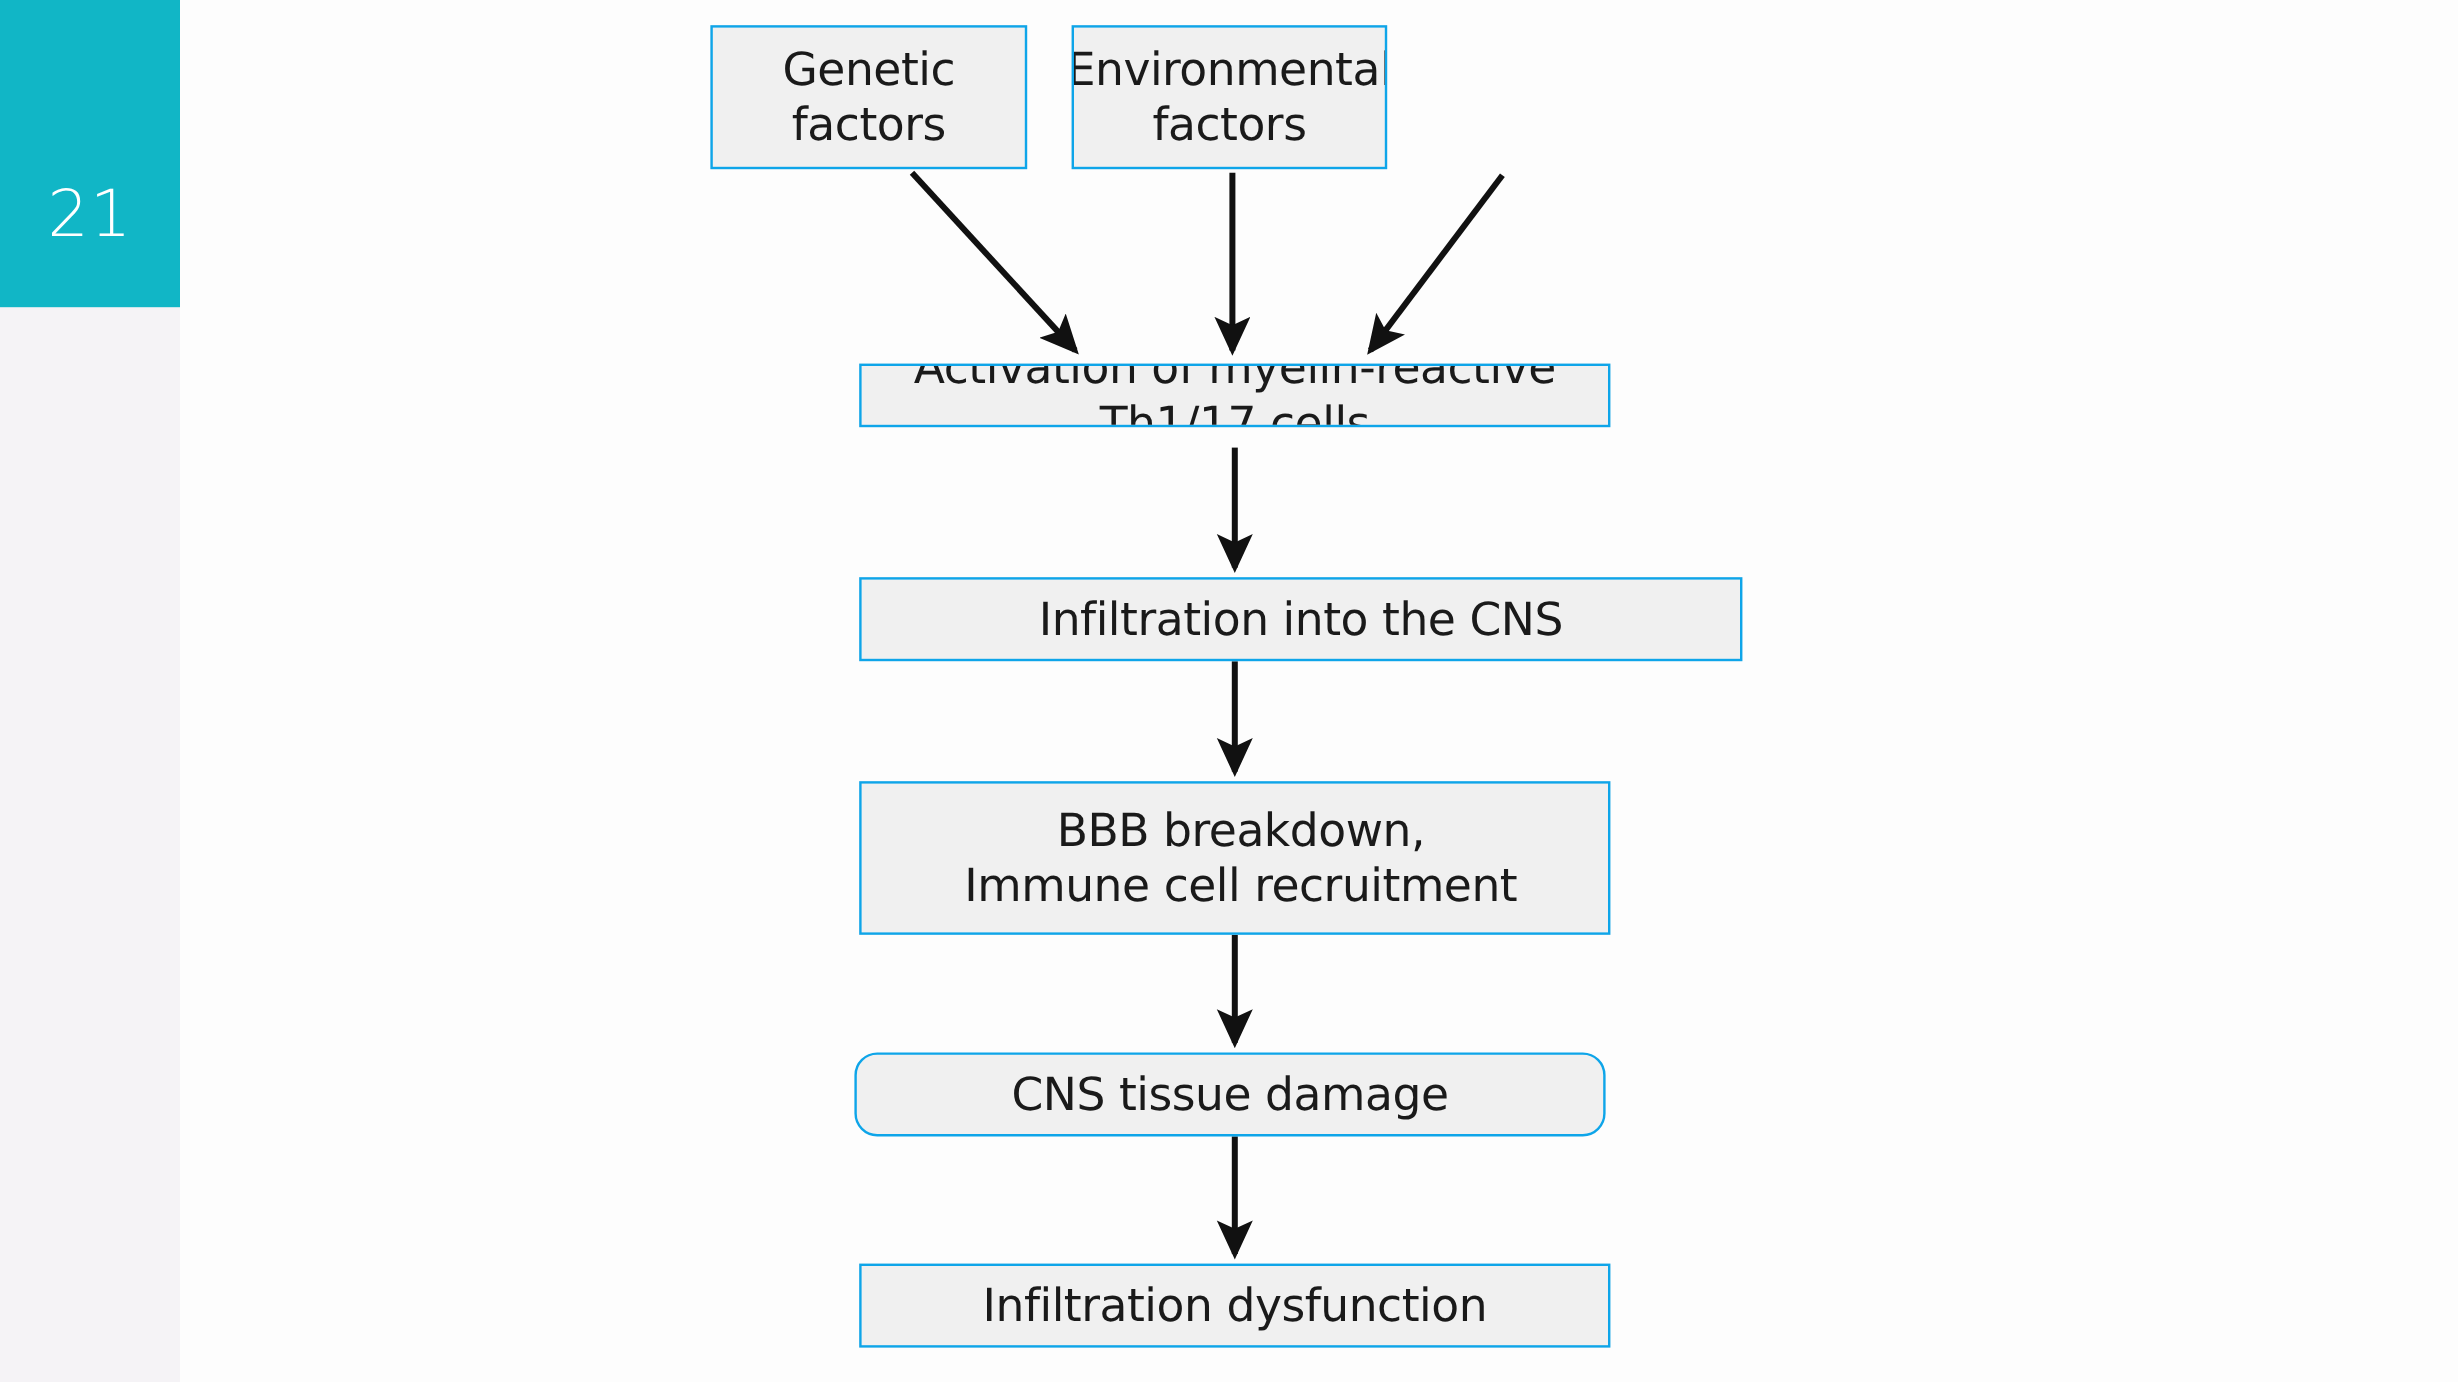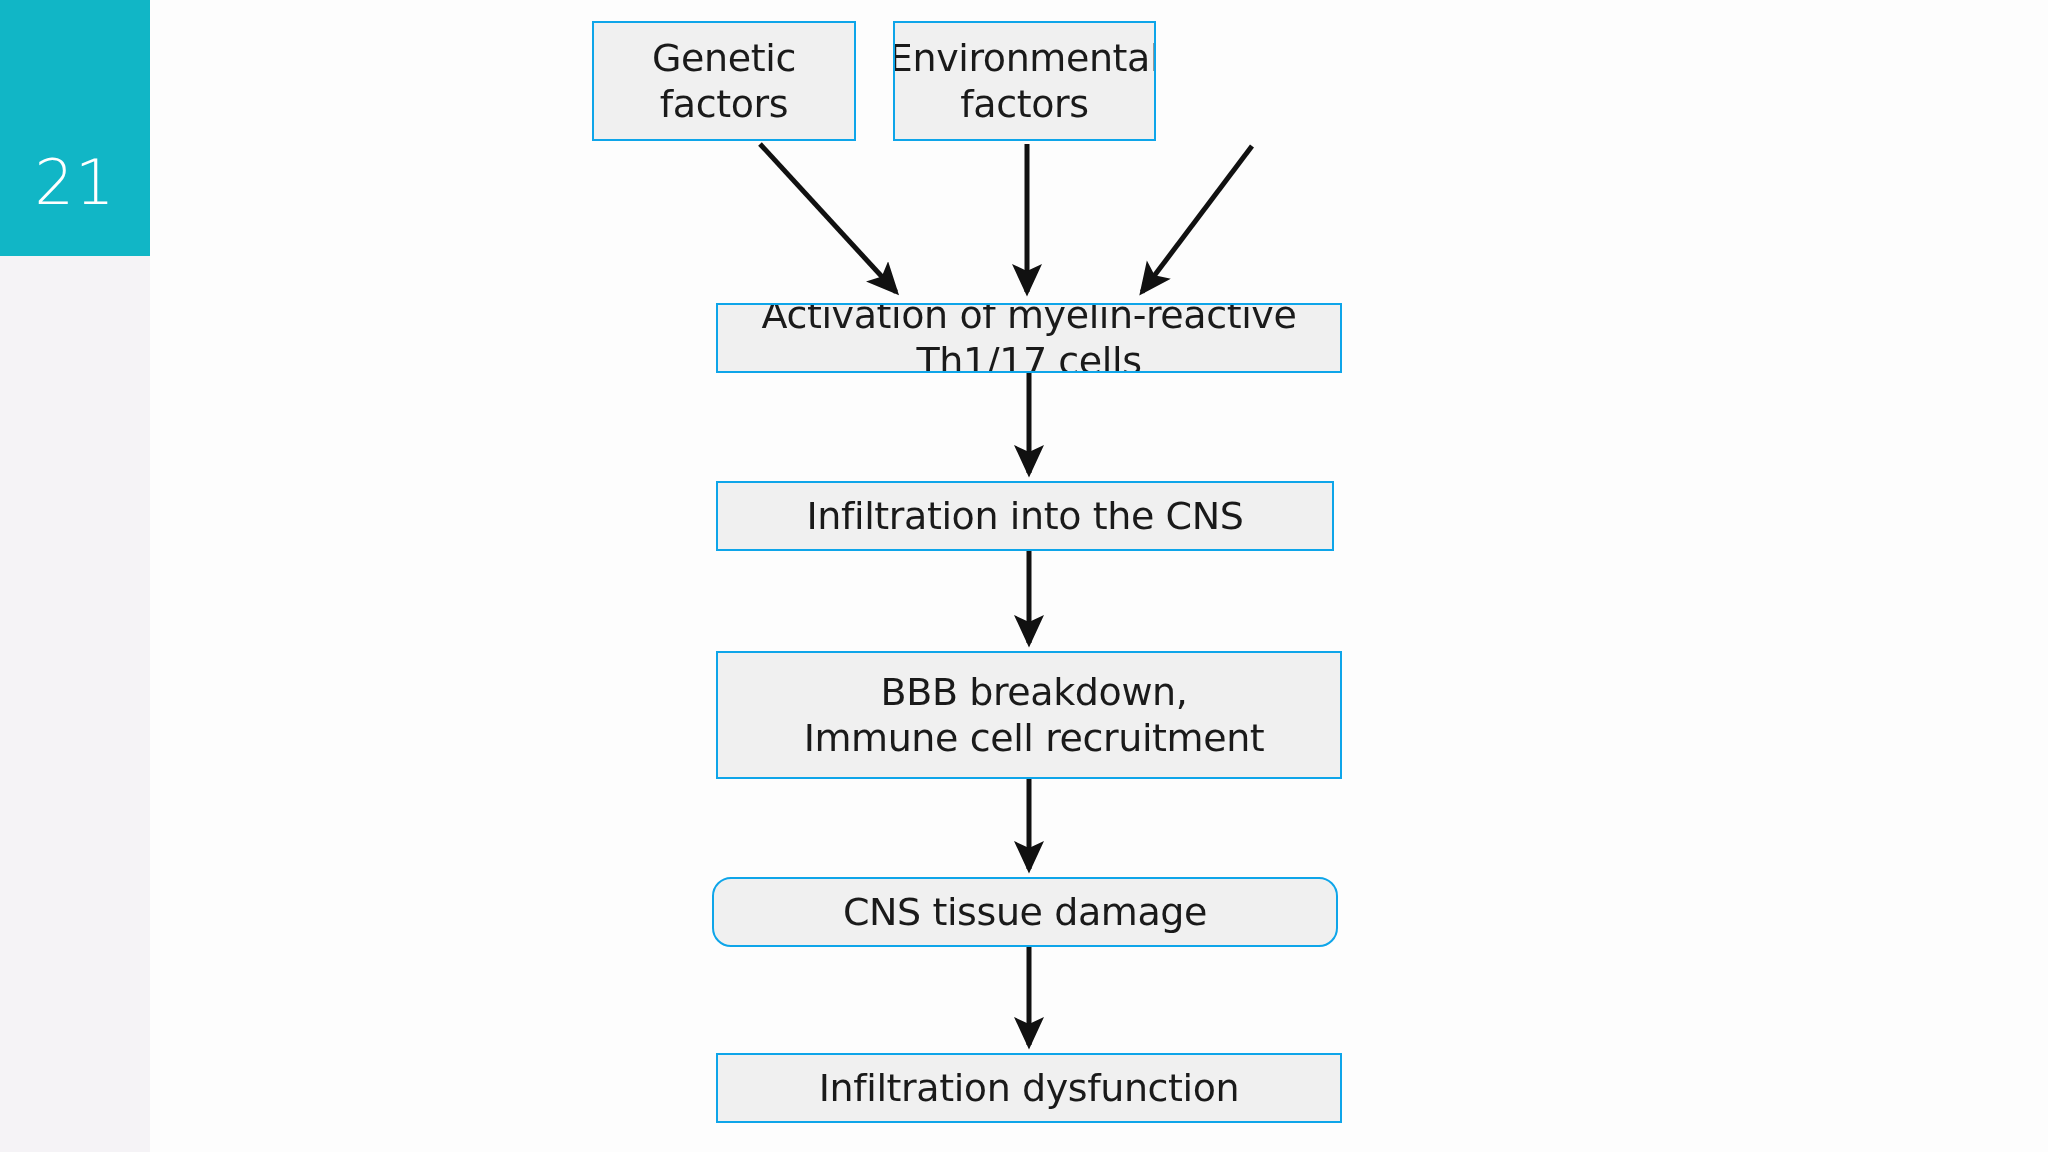--- a/index.html
+++ b/index.html
@@ -41,21 +41,21 @@
     height: 256px;
     background: #11b6c6;
   }
   #page-number {
     position: absolute;
     left: 0;
     top: 152px;
     width: 150px;
     text-align: center;
     color: #ffffff;
-    font-size: 62px;
+    font-size: 54px;
     font-weight: 300;
     line-height: 1;
     letter-spacing: 1px;
     font-family: "DejaVu Sans", sans-serif;
   }
 
   
   #diagram {
     position: absolute;
     left: 0;
@@ -95,22 +95,22 @@
     white-space: pre-line;
   }
 
   
   #node-genetic       { left: 592px;  top: 21px;   width: 264px; height: 120px; }
   #node-environmental { left: 893px;  top: 21px;   width: 263px; height: 120px; }
   #node-infectious    { left: 1202px; top: 22px;   width: 264px; height: 120px;
                         border-right-color: transparent; }
 
   
-  #node-activation    { left: 716px; top: 303px;  width: 626px; height: 70px; }
-  #node-infiltration  { left: 716px; top: 481px;  width: 618px; height: 70px; }
+  #node-activation    { left: 716px; top: 303px;  width: 626px; height: 53px; }
+  #node-infiltration  { left: 716px; top: 481px;  width: 736px; height: 70px; }
   #node-bbb           { left: 716px; top: 651px;  width: 626px; height: 128px; padding-left: 10px; }
   #node-damage        { left: 712px; top: 877px;  width: 626px; height: 70px; border-radius: 19px; }
   #node-neuro         { left: 716px; top: 1053px; width: 626px; height: 70px; }
 </style>
 </head>
 <body>
 
 <div id="slide">
 
   <div id="left-strip"></div>

